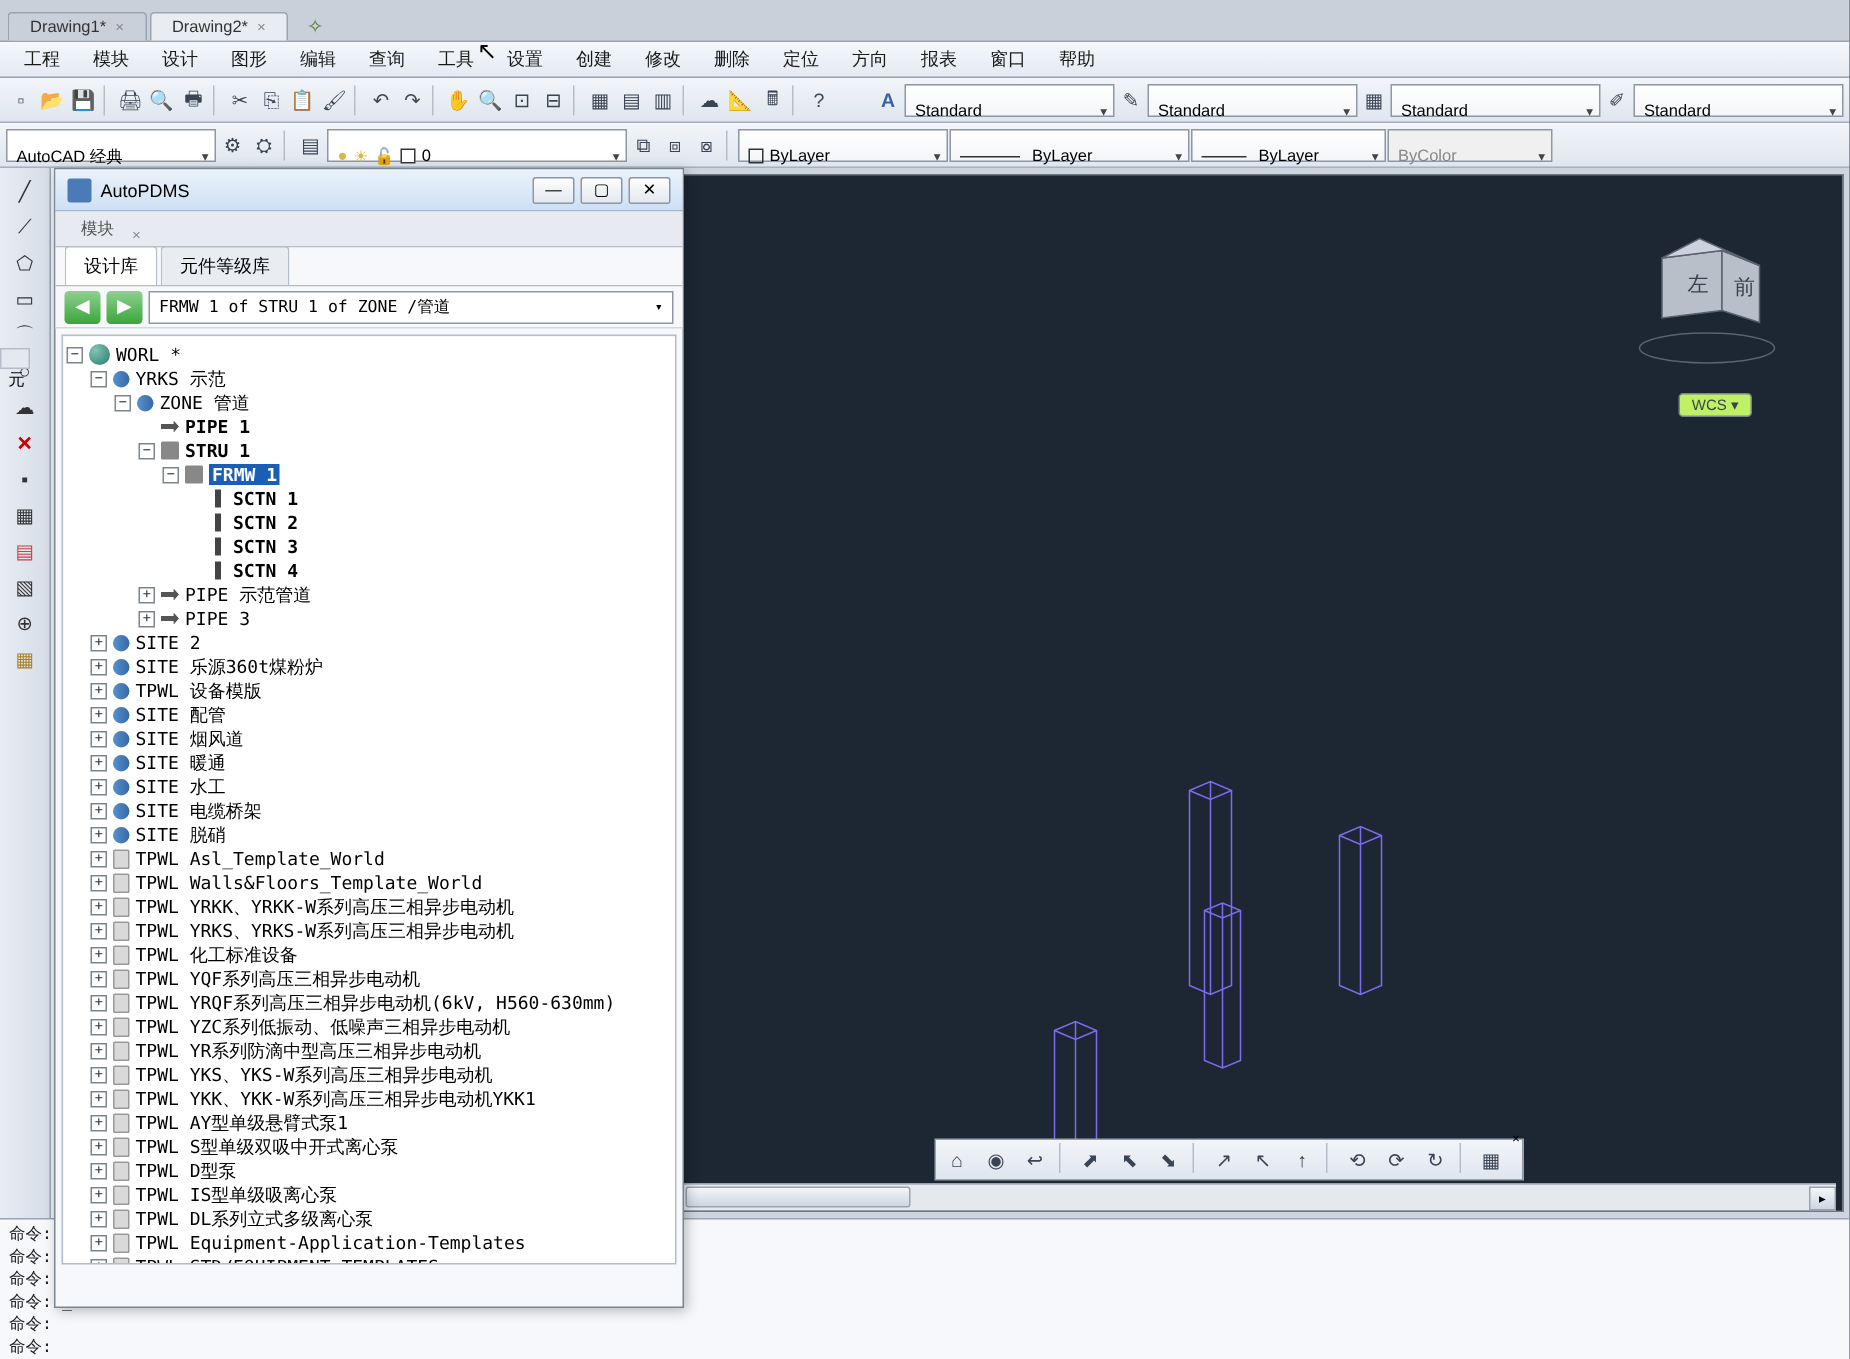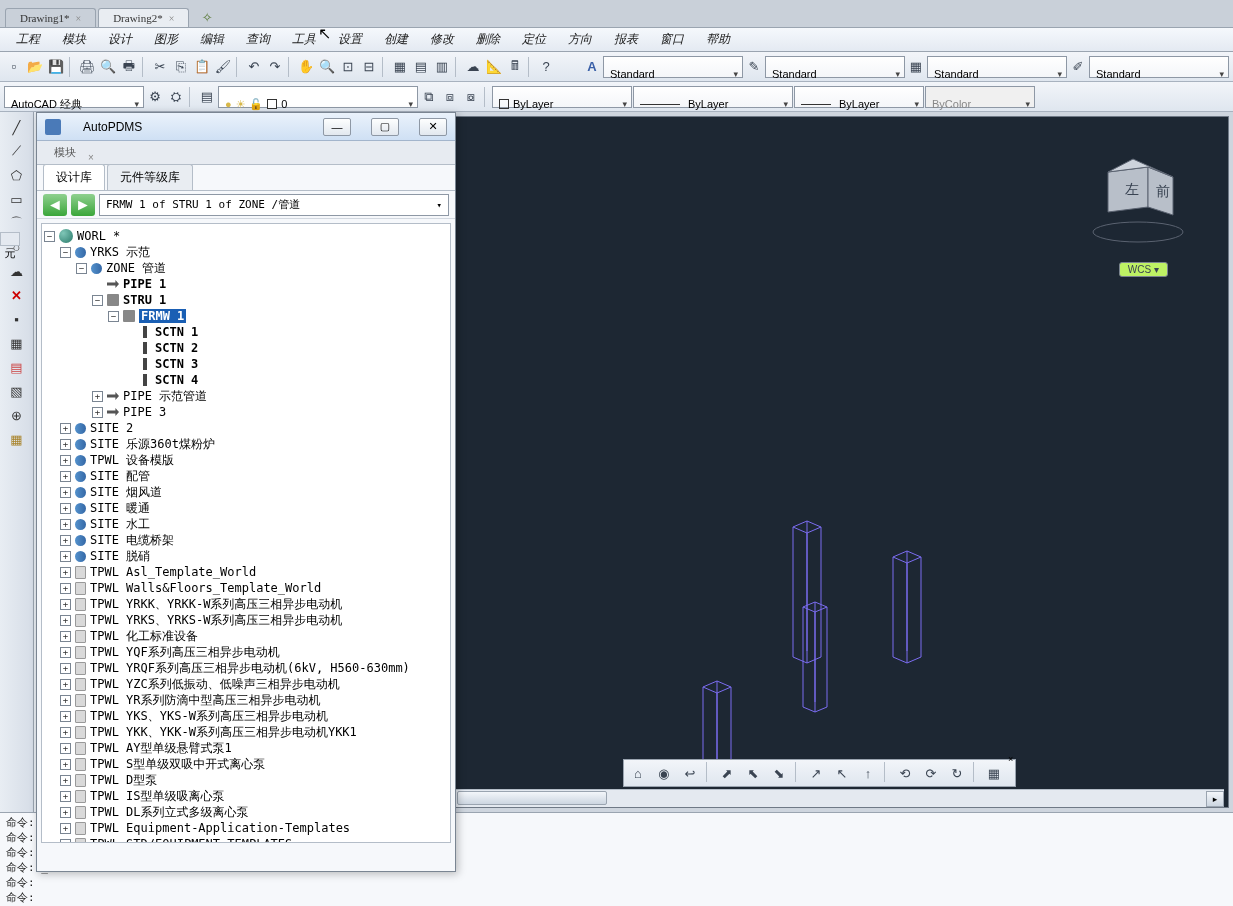--- a/index.html
+++ b/index.html
@@ -1,42 +1,42 @@
 <!DOCTYPE html>
 <html><head>
 <meta charset="utf-8">
 <style>
 * { box-sizing: border-box; margin: 0; padding: 0; }
 body { font-family: "Microsoft YaHei", "SimSun", Tahoma, sans-serif; font-size: 12px; background: #cdd4dd; overflow: hidden; width: 1233px; height: 906px; position: relative; }
 .tabbar { background: #c9d0d9; height: 28px; display: flex; align-items: flex-end; padding-left: 5px; border-bottom: 1px solid #9aa4b0; }
-.tab { background: #e9edf2; border: 1px solid #9aa4b0; border-bottom: none; padding: 3px 14px; margin-right: 2px; border-radius: 3px 3px 0 0; font-size: 11px; color: #333; cursor: pointer; display: flex; align-items: center; gap: 6px; font-family: Liberation Serif, serif; }
+.tab { background: #e9edf2; border: 1px solid #9aa4b0; border-bottom: none; padding: 3px 14px; margin-right: 2px; border-radius: 3px 3px 0 0; font-size: 11px; color: #333; cursor: pointer; display: flex; align-items: center; gap: 6px; }
 .tab.inactive { background: #c9d0d9; }
 .tab-close { color: #888; font-size: 10px; }
 .menubar { background: linear-gradient(#f5f8fc,#e4eaf2); height: 24px; display: flex; align-items: center; padding: 0 6px; border-bottom: 1px solid #9aa4b0; gap: 2px; }
-.menubar span { padding: 2px 10px; cursor: pointer; color: #1a1a1a; font-style: italic; }
+.menubar span { padding: 2px 10px; cursor: pointer; color: #1a1a1a; }
 .toolbar-row { background: linear-gradient(#f2f5f9,#dfe6ef); height: 30px; display: flex; align-items: center; padding: 0 4px; border-bottom: 1px solid #a8b2bf; gap: 1px; }
 .tbtn { width: 20px; height: 20px; display: inline-flex; align-items: center; justify-content: center; border: 1px solid transparent; cursor: pointer; font-size: 13px; color: #3a4452; }
 .tsep { width: 5px; height: 20px; border-left: 1px solid #b4bdc8; margin: 0 2px; }
 .combo { height: 22px; border: 1px solid #8e98a5; background: #fff; padding: 15px 18px 0 6px; font-size: 11px; display: inline-flex; align-items: center; position: relative; min-width: 80px; }
 .combo::after { content: "▾"; position: absolute; right: 4px; font-size: 9px; color: #444; }
 .layersel { min-width: 140px; background: linear-gradient(#fff,#f4f6f9); }
 .workarea { position: relative; height: 700px; background: #ced5de; display: flex; }
 .left-tools { width: 34px; background: linear-gradient(90deg,#e8edf3,#d6dde7); border-right: 1px solid #9aa4b0; display: flex; flex-direction: column; padding-top: 4px; }
 .left-tools2 { width: 34px; background: linear-gradient(90deg,#e8edf3,#d6dde7); border-right: 1px solid #9aa4b0; display: flex; flex-direction: column; padding-top: 4px; }
 .ltbtn { width: 28px; height: 22px; margin: 0 auto 2px auto; display: flex; align-items: center; justify-content: center; font-size: 13px; color: #333; cursor: pointer; border: 1px solid transparent; }
 .viewport { flex: 1; background: #1d2733; position: relative; border: 1px solid #6f7986; margin: 4px; }
 .viewcube { position: absolute; top: 20px; right: 40px; width: 120px; height: 120px; }
 .viewcube svg { width: 100%; height: 100%; }
 .wcs-badge { position: absolute; top: 145px; right: 60px; background: #bef264; border: 1px solid #7a838f; border-radius: 3px; padding: 1px 8px; font-size: 10px; color: #3a4452; }
 .columns-3d { position: absolute; top: 400px; left: 600px; }
 .columns-3d svg { overflow: visible; }
 .bottom-toolbar { position: absolute; bottom: 20px; left: 550px; background: linear-gradient(#f2f5f9,#dfe6ef); border: 1px solid #9aa4b0; display: flex; padding: 2px; gap: 2px; }
 .bottom-toolbar .tbtn { width: 24px; height: 22px; }
 .autopdms-window { position: absolute; top: 0; left: 36px; width: 420px; height: 760px; background: #f6f8fb; border: 1px solid #7a8592; box-shadow: 2px 2px 8px rgba(0,0,0,0.25); z-index: 10; }
-.pdms-title { background: linear-gradient(#eaf2fb,#cfe0f4); height: 28px; display: flex; align-items: center; padding: 0 8px; border-bottom: 1px solid #a3b5cc; gap: 16px; }
+.pdms-title { background: linear-gradient(#eaf2fb,#cfe0f4); height: 28px; display: flex; align-items: center; padding: 0 8px; border-bottom: 1px solid #a3b5cc; }
 .pdms-title .icon { width: 16px; height: 16px; background: #4a7ab8; border-radius: 2px; margin-right: 6px; }
 .pdms-title .spacer { flex: 1; }
 .winbtn { width: 28px; height: 18px; border: 1px solid #8e98a5; background: linear-gradient(#fdfefe,#e2e8ef); margin-left: 4px; display: inline-flex; align-items: center; justify-content: center; font-size: 11px; cursor: pointer; border-radius: 2px; }
 .pdms-subtab { height: 24px; display: flex; align-items: flex-end; padding-left: 6px; background: #e7ebf1; border-bottom: 1px solid #b4bdc8; }
 .pdms-subtab span { padding: 3px 10px; font-size: 11px; color: #555; border: 1px solid transparent; cursor: pointer; }
 .pdms-subtab span.x { font-size: 10px; color: #888; padding: 0 4px; margin-left: -4px; }
 .pdms-innertabs { height: 26px; display: flex; align-items: flex-end; padding-left: 6px; background: #f6f8fb; border-bottom: 1px solid #b4bdc8; }
 .pdms-innertabs span { padding: 4px 12px; font-size: 12px; border: 1px solid #b4bdc8; border-bottom: none; background: #e9edf2; border-radius: 3px 3px 0 0; margin-right: 2px; cursor: pointer; }
 .pdms-innertabs span.active { background: #fff; font-weight: 400; }
 .pdms-nav { height: 28px; display: flex; align-items: center; padding: 0 6px; gap: 4px; background: #f6f8fb; border-bottom: 1px solid #d2d8e0; }

